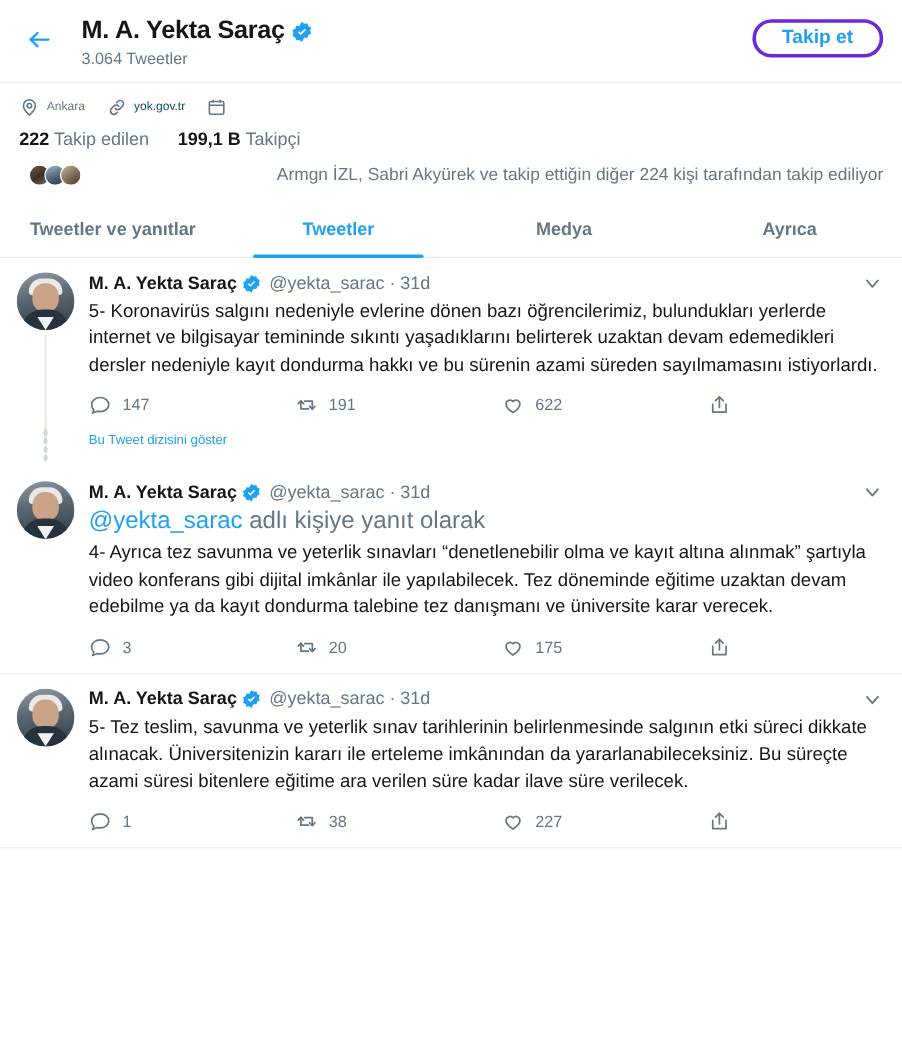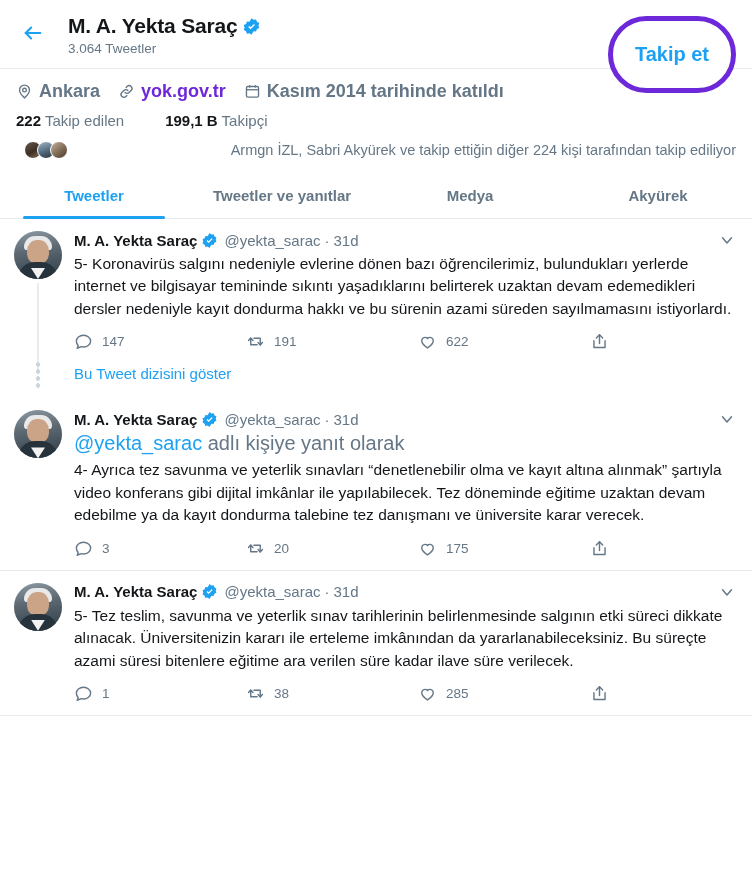--- a/index.html
+++ b/index.html
@@ -63,72 +63,70 @@
     align-items: center;
   }
   .header-sub {
     font-size: 13.5px;
     color: #657786;
     margin-top: 3px;
   }
   .follow-btn {
     flex: 0 0 auto;
     margin-top: 6px;
-    border: 5px solid #6d28d9;
+    border: 3px solid #6d28d9;
     color: #1da1f2;
     background: #fff;
     border-radius: 100px;
-    padding: 22px 22px;
-    font-size: 20px;
+    padding: 4px 22px;
+    font-size: 16px;
     font-weight: bold;
     font-family: "Liberation Sans", sans-serif;
     cursor: pointer;
   }
 
   
   .divider {
     height: 1px;
     background: #e6ecf0;
     width: 100%;
   }
   .profile-meta {
     padding: 12px 16px 4px 16px;
   }
   .meta-line {
     display: flex;
     align-items: center;
     flex-wrap: wrap;
-    font-size: 18px;
+    font-size: 10px;
     color: #657786;
     margin-bottom: 10px;
-    font-weight: bold;
   }
   .meta-item {
     display: flex;
     align-items: center;
     margin-right: 18px;
   }
   .meta-item .mi-icon {
     margin-right: 6px;
     display: inline-flex;
     align-items: center;
     color: #657786;
   }
   .meta-link {
-    color: #6d28d9;
+    color: #0c4a6e;
     text-decoration: none;
     cursor: pointer;
   }
   .stats-line {
     display: flex;
     align-items: center;
     font-size: 15px;
     color: #657786;
     margin-bottom: 12px;
-    gap: 17px;
   }
   .stat {
     margin-right: 24px;
     cursor: pointer;
   }
   .stat b {
     color: #14171a;
     font-weight: bold;
   }
   .followed-by {
@@ -322,21 +320,21 @@
     cursor: pointer;
   }
   .action.share { width: auto; }
   .action .a-icon {
     display: inline-flex;
     align-items: center;
     margin-right: 9px;
     color: #657786;
   }
   .show-thread {
-    font-size: 15px;
+    font-size: 11px;
     color: #1da1f2;
     padding: 2px 0 16px 74px;
     cursor: pointer;
     position: relative;
   }
   .show-thread-wrap { position: relative; }
 </style>
 </head>
 <body>
 
@@ -388,21 +386,20 @@
       </span>
       <span class="meta-item">
         <span class="mi-icon">
           <svg width="17" height="17" viewBox="0 0 24 24" fill="none" stroke="#657786" stroke-width="1.9">
             <rect x="3.5" y="5" width="17" height="15" rx="2"></rect>
             <line x1="3.5" y1="9.5" x2="20.5" y2="9.5"></line>
             <line x1="8" y1="3" x2="8" y2="6.5"></line>
             <line x1="16" y1="3" x2="16" y2="6.5"></line>
           </svg>
         </span>
-        <span>Kasım 2014 tarihinde katıldı</span>
       </span>
     </div>
 
     <div class="stats-line">
       <span class="stat">
         <b>222</b>
         <span>Takip edilen</span>
       </span>
       <span class="stat">
         <b>199,1 B</b>
@@ -414,24 +411,24 @@
       <span class="facepile">
         <span class="face face1"></span>
         <span class="face face2"></span>
         <span class="face face3"></span>
       </span>
       <span>Armgn İZL, Sabri Akyürek ve takip ettiğin diğer 224 kişi tarafından takip ediliyor</span>
     </div>
   </div>
 
   <div class="tabs">
+    <div class="tab">Tweetler ve yanıtlar</div>
     <div class="tab active">Tweetler</div>
-    <div class="tab">Tweetler ve yanıtlar</div>
     <div class="tab">Medya</div>
-    <div class="tab">Akyürek</div>
+    <div class="tab">Ayrıca</div>
   </div>
 
   <div class="tweet threaded">
     <div class="avatar-col">
       <div class="avatar">
         <span class="av-bg"></span>
           <span class="av-hair"></span>
           <span class="av-face"></span>
           <span class="av-body"></span>
           <span class="av-shirt"></span>
@@ -624,21 +621,21 @@
             </svg>
           </span>
           <span>38</span>
         </span>
         <span class="action">
           <span class="a-icon">
             <svg width="19" height="19" viewBox="0 0 24 24" fill="none" stroke="#657786" stroke-width="1.8">
               <path d="M12 20s-7.3-4.6-7.3-9.3A4.2 4.2 0 0 1 12 8.2a4.2 4.2 0 0 1 7.3 2.5C19.3 15.4 12 20 12 20z"></path>
             </svg>
           </span>
-          <span>285</span>
+          <span>227</span>
         </span>
         <span class="action share">
           <span class="a-icon">
             <svg width="19" height="19" viewBox="0 0 24 24" fill="none" stroke="#657786" stroke-width="1.8" stroke-linecap="round" stroke-linejoin="round">
               <path d="M5 11v8.5h14V11"></path>
               <line x1="12" y1="3.5" x2="12" y2="14.5"></line>
               <polyline points="8,7.5 12,3.5 16,7.5"></polyline>
             </svg>
           </span>
         </span>

